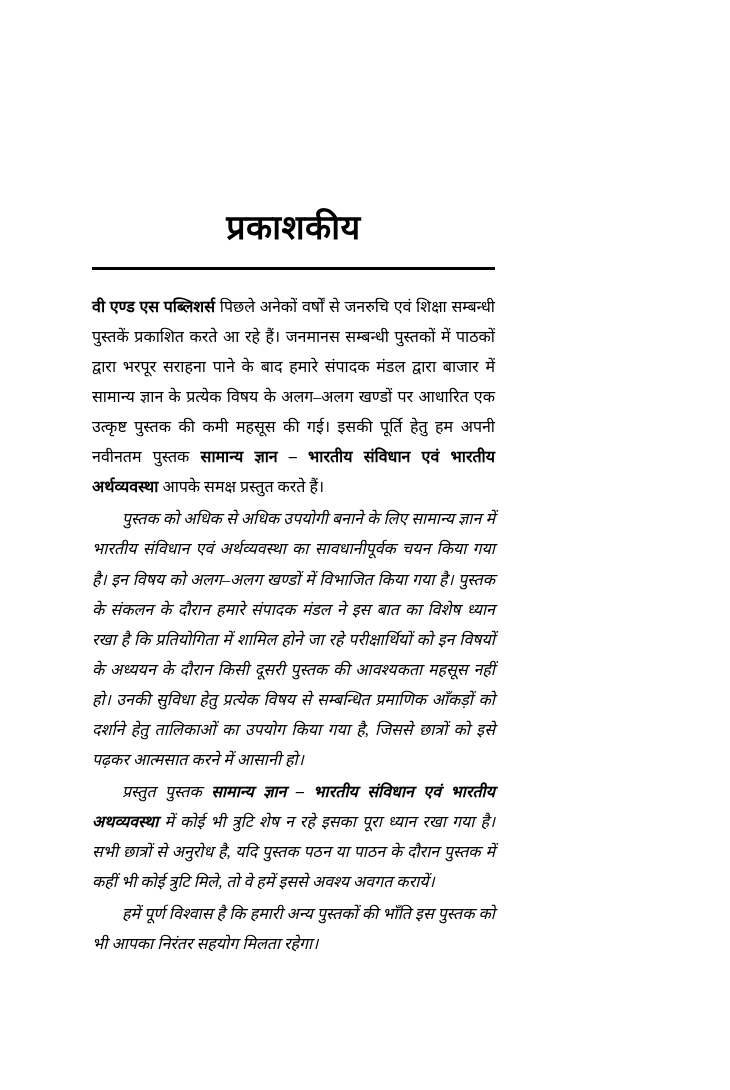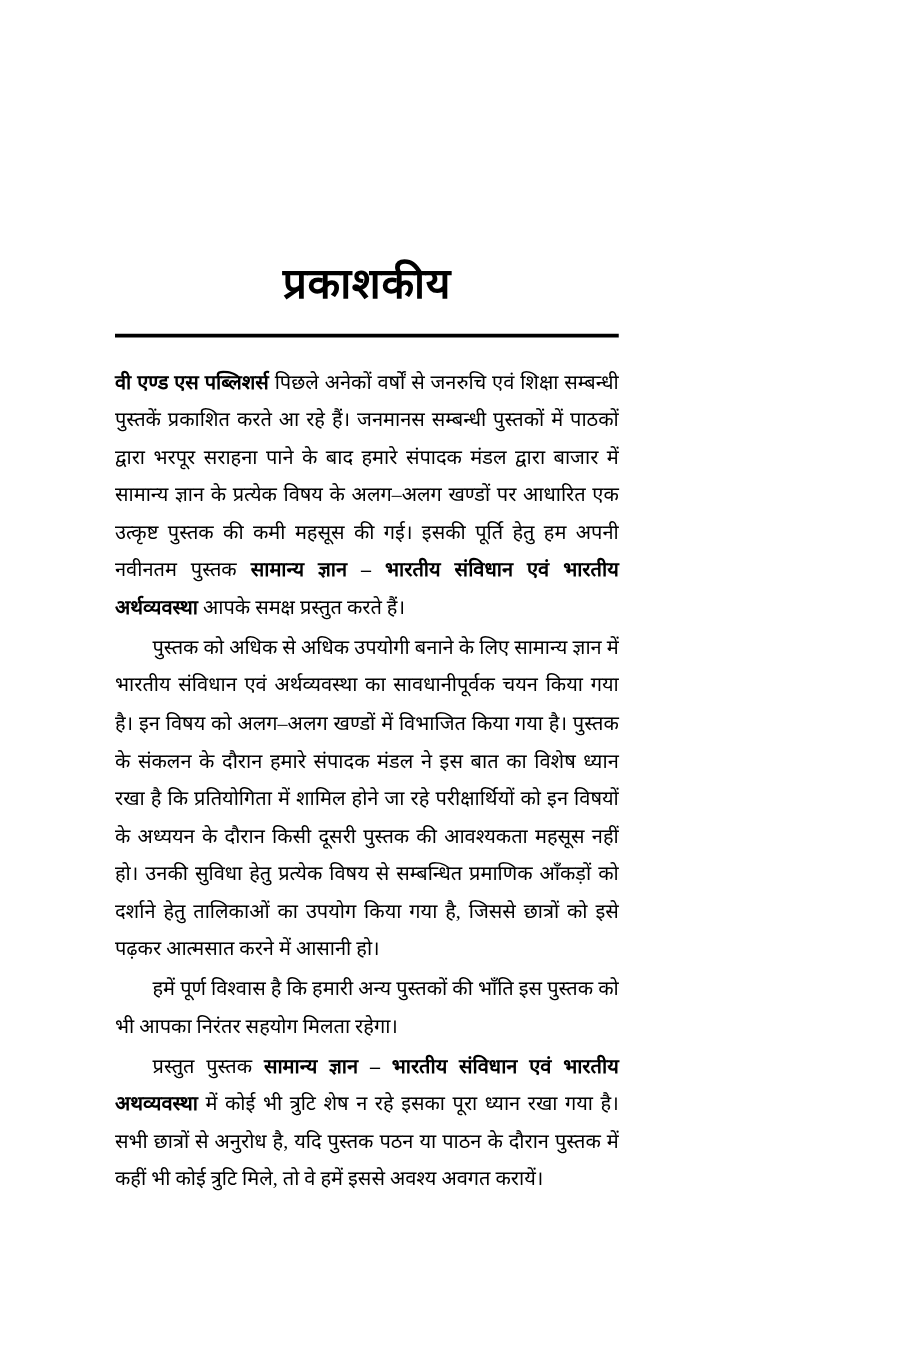--- a/index.html
+++ b/index.html
@@ -46,34 +46,35 @@
     line-height: 1.88;
     text-align: justify;
     text-justify: inter-word;
   }
   .para {
     margin: 0 0 2px 0;
     text-align: justify;
   }
   .para.indent {
     text-indent: 30px;
+    font-style: italic;
   }
   .bold {
     font-weight: bold;
   }
 </style>
 </head>
 <body>
 
 <div class="page">
 
   <h1 class="title">प्रकाशकीय</h1>
 
   <div class="rule"></div>
 
   <div class="body-text" id="body-text">
       <p class="para"><span class="bold">वी एण्ड एस पब्लिशर्स</span><span> पिछले अनेकों वर्षों से जनरुचि एवं शिक्षा सम्बन्धी पुस्तकें प्रकाशित करते आ रहे हैं। जनमानस सम्बन्धी पुस्तकों में पाठकों द्वारा भरपूर सराहना पाने के बाद हमारे संपादक मंडल द्वारा बाजार में सामान्य ज्ञान के प्रत्येक  विषय के अलग–अलग खण्डों पर आधारित एक उत्कृष्ट पुस्तक की कमी महसूस की गई। इसकी पूर्ति हेतु हम अपनी नवीनतम पुस्तक </span><span class="bold">सामान्य ज्ञान – भारतीय संविधान एवं भारतीय अर्थव्यवस्था</span><span> आपके समक्ष प्रस्तुत करते हैं।</span></p>
       <p class="para indent"><span>पुस्तक को अधिक से अधिक उपयोगी बनाने के लिए सामान्य ज्ञान में भारतीय संविधान एवं अर्थव्यवस्था का सावधानीपूर्वक चयन किया गया है। इन विषय को अलग–अलग खण्डों में विभाजित किया गया है। पुस्तक के संकलन के दौरान हमारे संपादक मंडल ने इस बात का विशेष ध्यान रखा है कि प्रतियोगिता में शामिल होने जा रहे परीक्षार्थियों को इन विषयों के अध्ययन के दौरान किसी दूसरी पुस्तक की आवश्यकता महसूस नहीं हो। उनकी सुविधा हेतु प्रत्येक विषय से सम्बन्धित प्रमाणिक आँकड़ों को दर्शाने हेतु तालिकाओं का उपयोग किया गया है, जिससे छात्रों को इसे पढ़कर आत्मसात करने में आसानी हो।</span></p>
+      <p class="para indent"><span>प्रस्तुत पुस्तक </span><span class="bold">सामान्य ज्ञान – भारतीय संविधान एवं भारतीय अथव्यवस्था</span><span> में कोई भी त्रुटि शेष न रहे इसका पूरा ध्यान रखा गया है। सभी छात्रों से अनुरोध है, यदि पुस्तक पठन या पाठन  के दौरान पुस्तक  में कहीं भी कोई त्रुटि मिले, तो वे हमें इससे अवश्य अवगत करायें।</span></p>
       <p class="para indent"><span>हमें पूर्ण विश्वास है कि हमारी अन्य पुस्तकों की भाँति इस पुस्तक को भी आपका निरंतर सहयोग मिलता रहेगा।</span></p>
-      <p class="para indent"><span>प्रस्तुत पुस्तक </span><span class="bold">सामान्य ज्ञान – भारतीय संविधान एवं भारतीय अथव्यवस्था</span><span> में कोई भी त्रुटि शेष न रहे इसका पूरा ध्यान रखा गया है। सभी छात्रों से अनुरोध है, यदि पुस्तक पठन या पाठन  के दौरान पुस्तक  में कहीं भी कोई त्रुटि मिले, तो वे हमें इससे अवश्य अवगत करायें।</span></p>
     </div>
 
 </div>
 
 </body></html>

